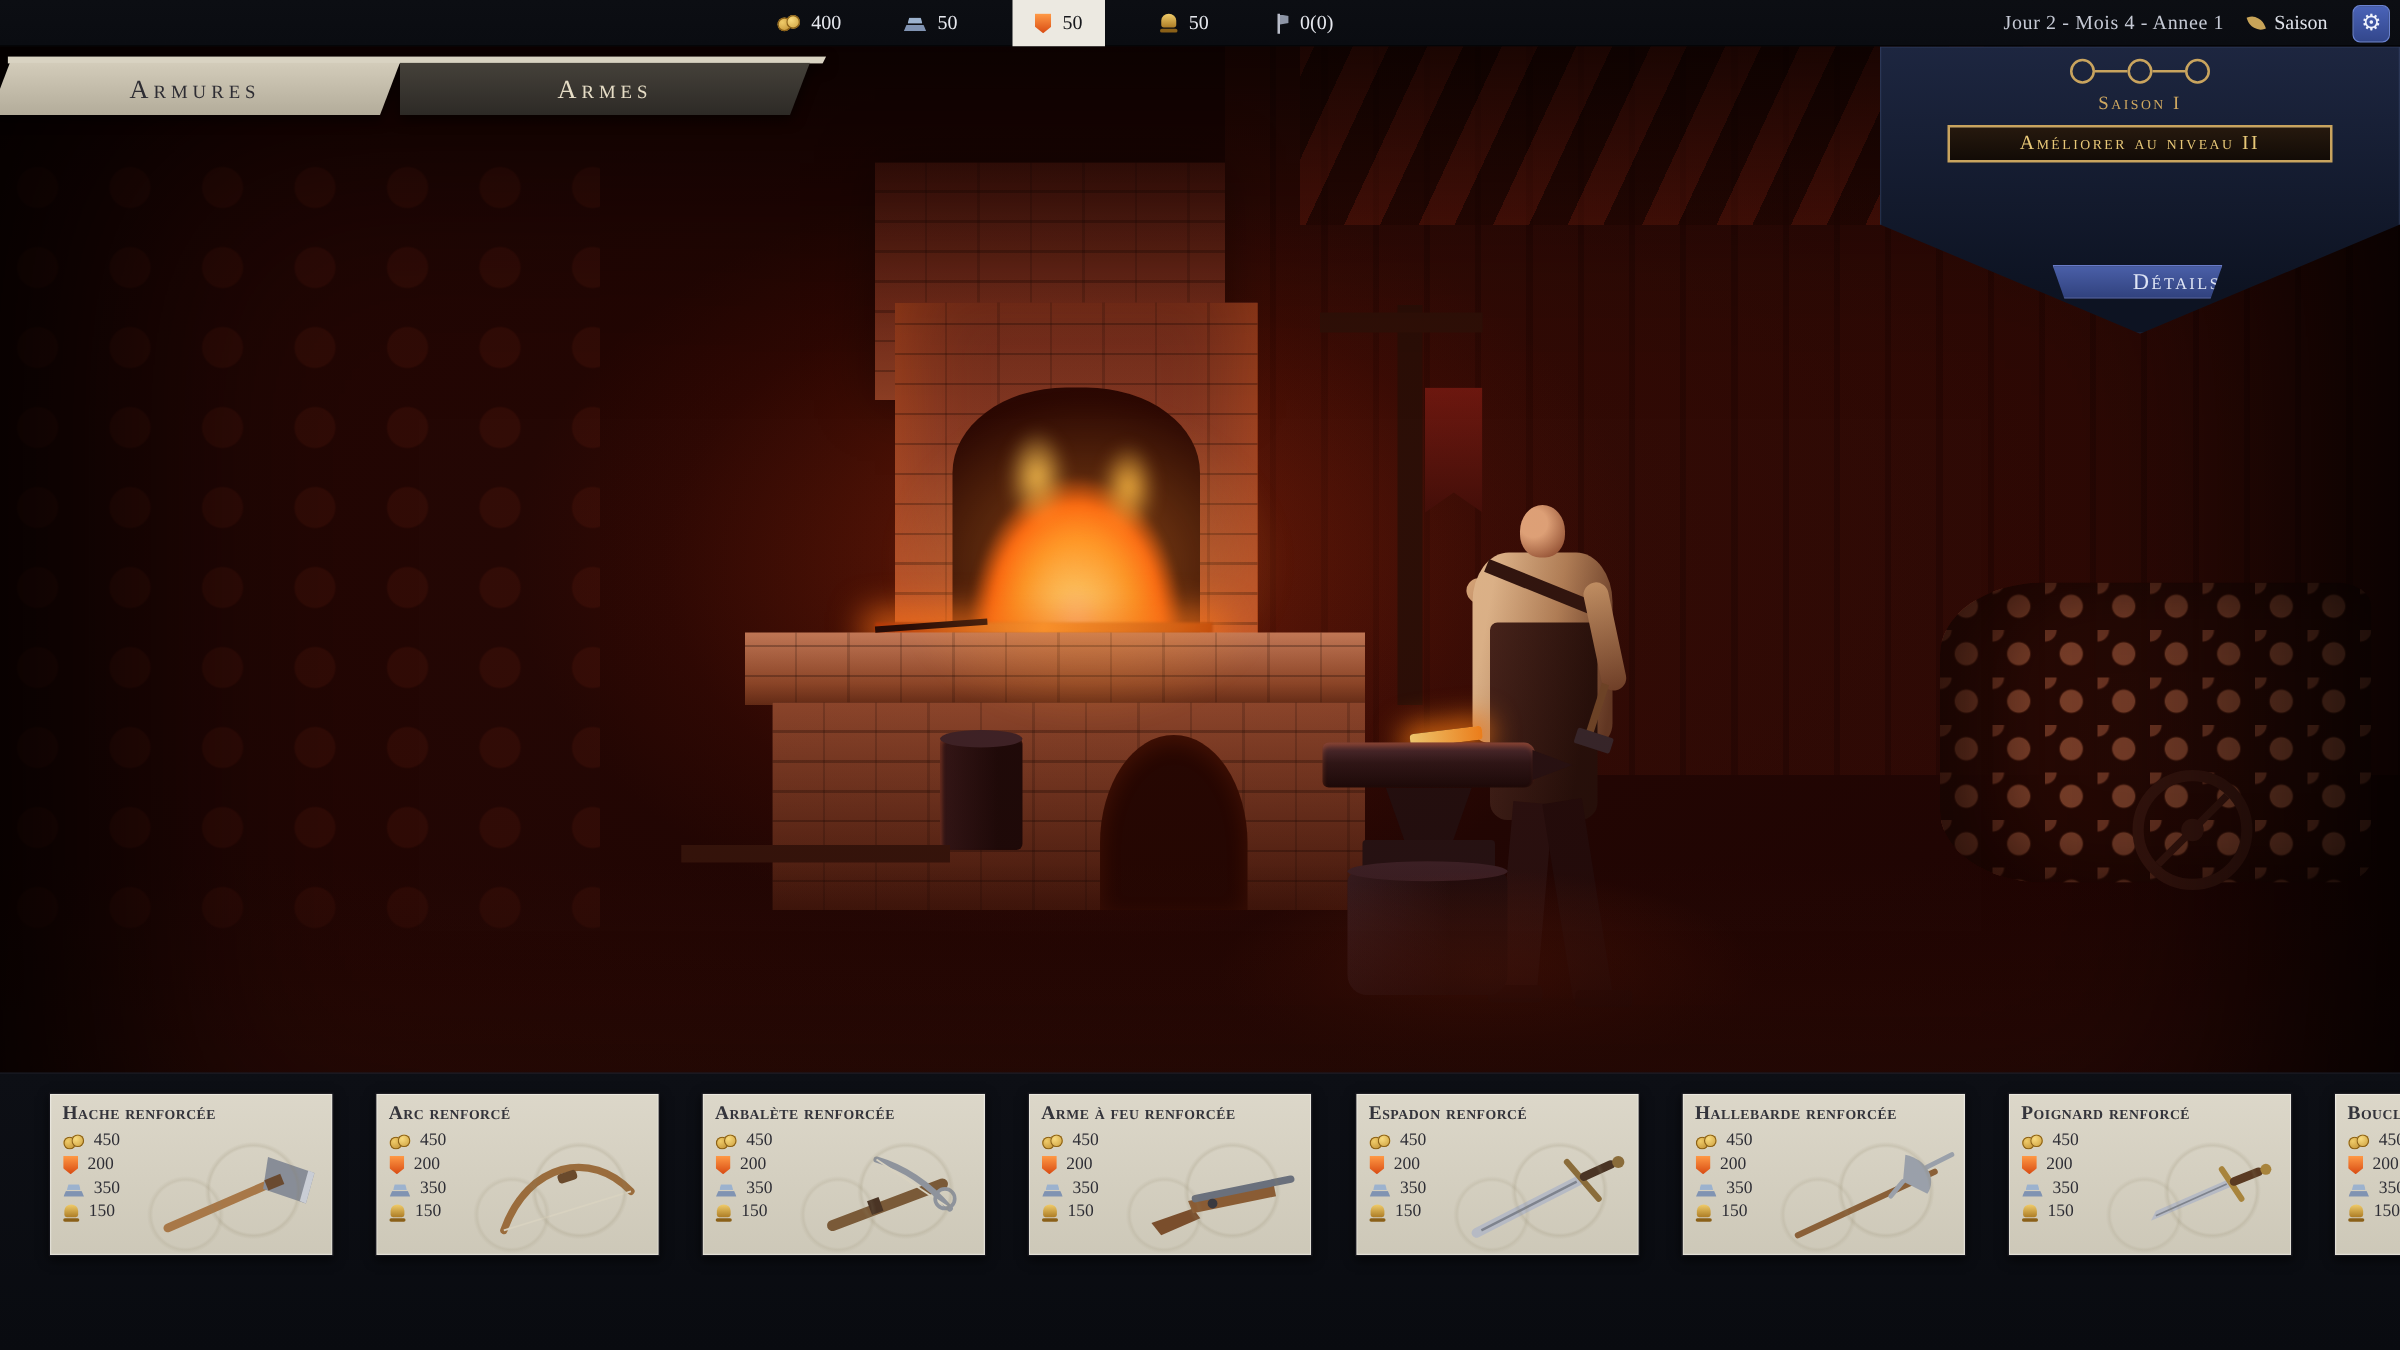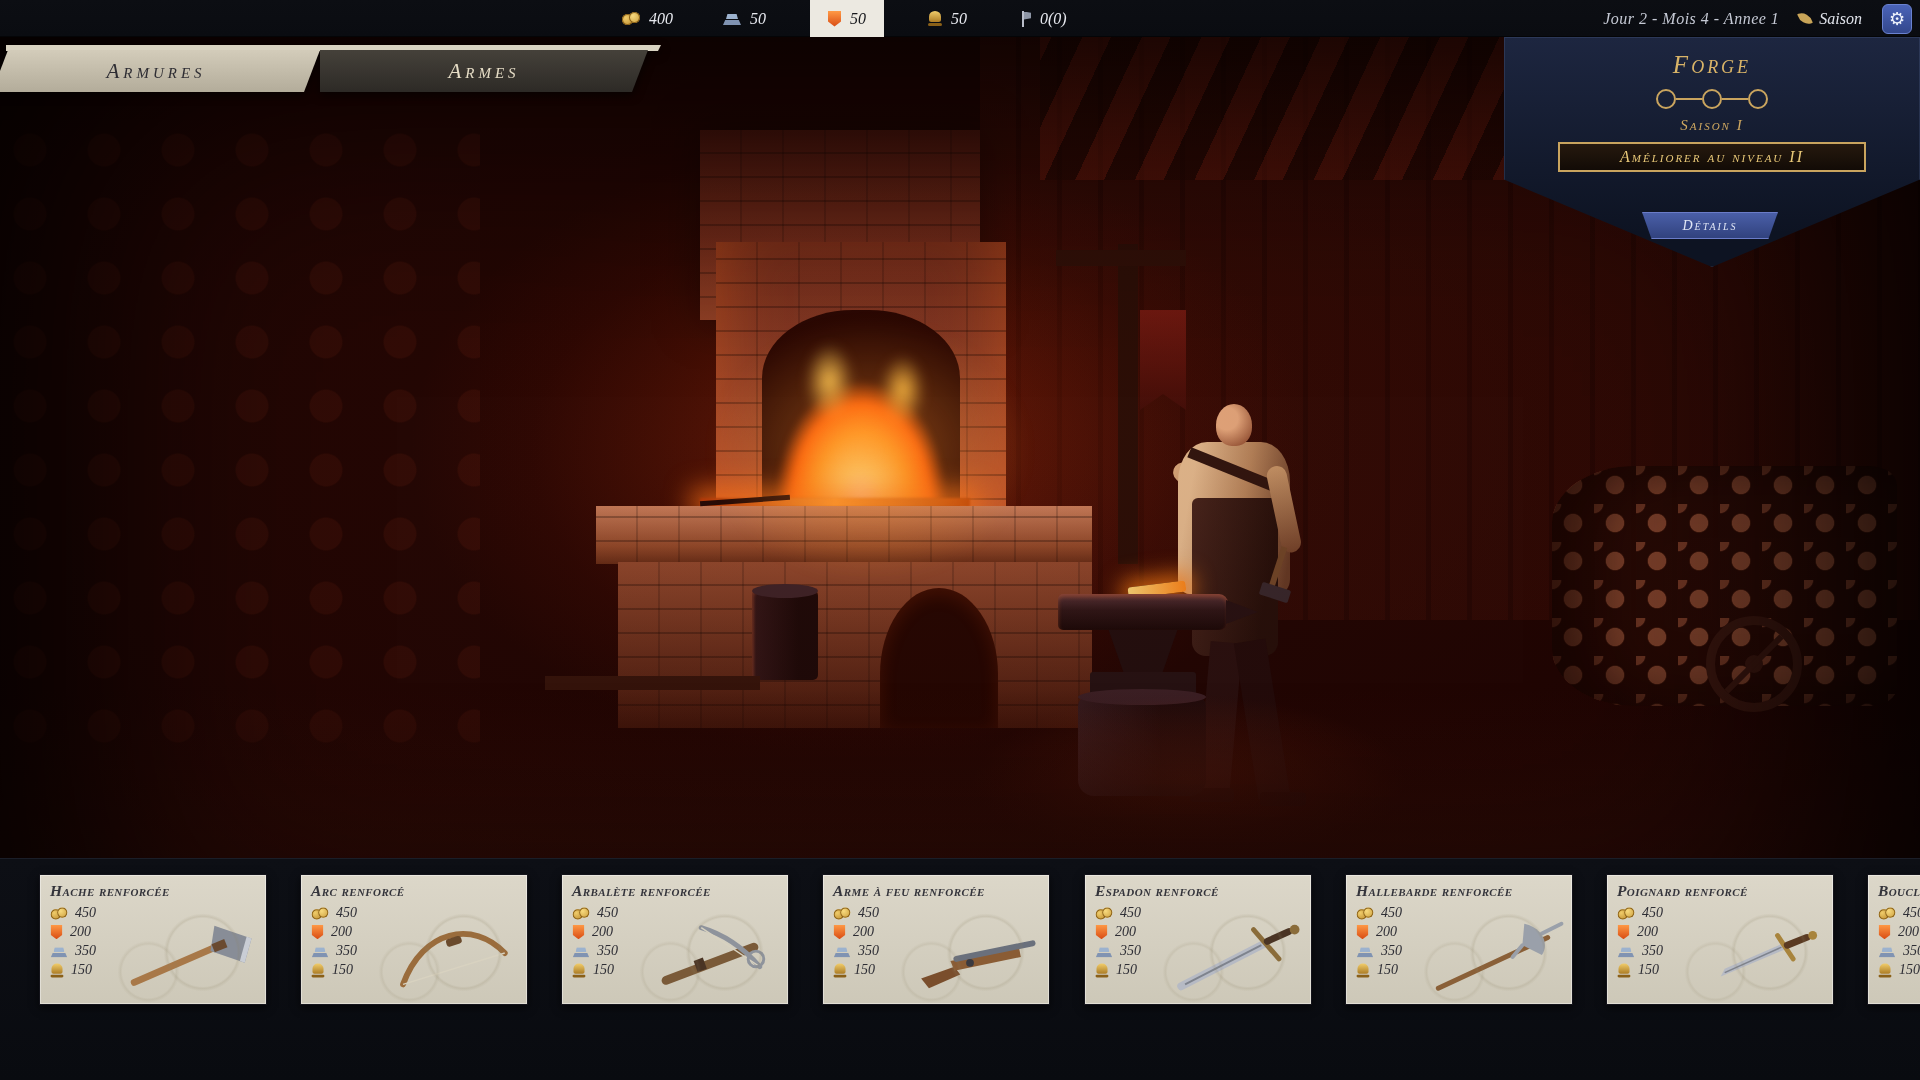--- a/index.html
+++ b/index.html
@@ -1,18 +1,18 @@
 <!DOCTYPE html>
 <html><head>
 <meta charset="utf-8">
 <style>
   * { margin:0; padding:0; box-sizing:border-box; }
   html,body { width:1920px; height:1080px; overflow:hidden; background:#000; }
   body { font-family:"Liberation Sans", sans-serif; }
-  #app { position:relative; width:1920px; height:1080px; overflow:hidden; background:#140303;font-style:italic; }
+  #app { position:relative; width:1920px; height:1080px; overflow:hidden; background:#140303; }
 
   
   #scene { position:absolute; inset:0; }
   .planks { position:absolute; left:980px; top:0; width:940px; height:620px;
     background:repeating-linear-gradient(90deg,#2a0a06 0 36px,#1d0604 36px 41px); opacity:.75; }
   .beams { position:absolute; left:1040px; top:0; width:600px; height:180px;
     background:repeating-linear-gradient(115deg,rgba(120,30,15,.5) 0 26px,rgba(20,4,2,.7) 26px 54px); opacity:.8; }
   .stones-left { position:absolute; left:0; top:120px; width:480px; height:640px;
     background:radial-gradient(circle 26px at 30px 30px,#2e0d08 60%,#160404 66%);
     background-size:74px 64px; opacity:.7; }
@@ -172,22 +172,22 @@
   .fp-title { margin-top:14px; font-variant:small-caps; font-size:25px; letter-spacing:3px; color:#d9b468; }
   .fp-pips { margin-top:10px; display:flex; align-items:center; justify-content:center; }
   .pip { width:20px; height:20px; border:2px solid #c9a45e; border-radius:50%; }
   .pip-link { width:26px; height:2px; background:#c9a45e; }
   .fp-level { margin-top:8px; font-variant:small-caps; font-size:15px; letter-spacing:2px; color:#cfa860; }
   .fp-upgrade { margin:8px auto 0; width:308px; height:30px; line-height:26px; border:2px solid #c9a45e;
     background:linear-gradient(180deg,#26190e,#120b06); color:#e8c878; font-variant:small-caps;
     font-size:16px; letter-spacing:2px; cursor:pointer; }
   #details-btn { position:absolute; right:142px; top:212px; width:136px; height:27px; z-index:36;
     background:linear-gradient(180deg,#4a5fa8,#31427e); border:1px solid #6a7cc8; color:#dfe5f5;
-    font-family:"Liberation Serif", serif; font-variant:small-caps; font-size:14px; letter-spacing:2px;
-    text-align:center; line-height:25px; cursor:pointer;
+    font-family:"Liberation Serif", serif; font-variant:small-caps; font-size:18px; letter-spacing:2px;
+    text-align:right; line-height:25px; cursor:pointer;
     clip-path:polygon(0 0,100% 0,93% 100%,7% 100%); }
 
   
   #bottom { position:absolute; left:0; bottom:0; width:1920px; height:222px; z-index:30;
     background:linear-gradient(180deg,#0d0f15,#090b10); border-top:1px solid #1b1e28; }
   .card { position:absolute; top:15px; width:228px; height:131px; background:linear-gradient(180deg,#dcd7c9,#cdc8b8);
     border:1px solid #14141b; box-shadow:inset 0 0 0 1px rgba(255,255,255,.4), 0 3px 8px rgba(0,0,0,.6);
     cursor:pointer; overflow:hidden; }
   .card::after { content:""; position:absolute; inset:0; pointer-events:none;
     background:radial-gradient(circle at 72% 60%, transparent 34px, rgba(140,130,100,.18) 36px, transparent 39px),
@@ -299,21 +299,20 @@
   <div id="tabs">
     <div class="tab inactive">
       <span>Armures</span>
     </div>
     <div class="tab active">
       <span>Armes</span>
     </div>
   </div>
 
   <div id="forge-panel">
-    <div class="fp-title">Forge</div>
     <div class="fp-pips">
       <div class="pip"></div>
       <div class="pip-link"></div>
       <div class="pip"></div>
       <div class="pip-link"></div>
       <div class="pip"></div>
     </div>
     <div class="fp-level">Saison I</div>
     <div class="fp-upgrade">Améliorer au niveau II</div>
   </div>

